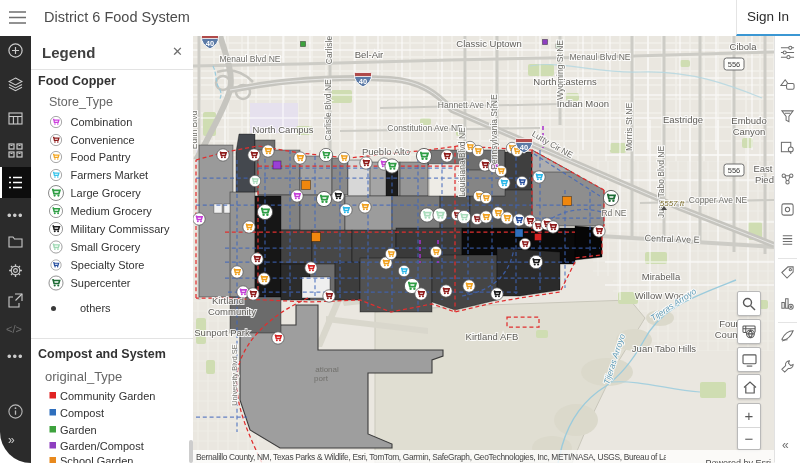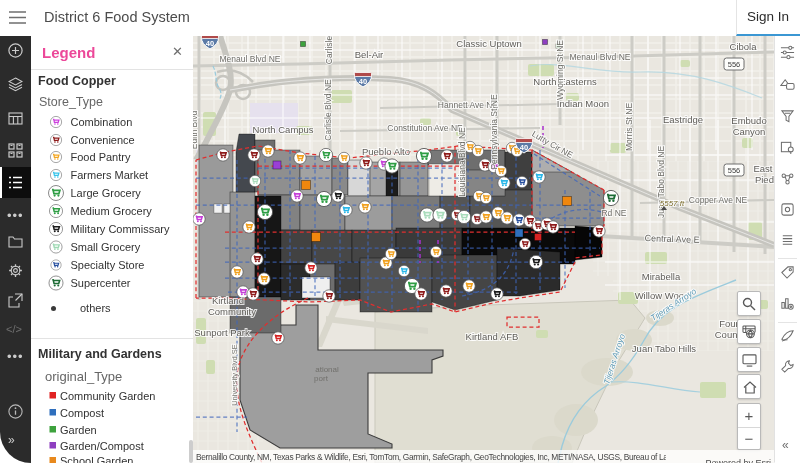--- a/index.html
+++ b/index.html
@@ -100,27 +100,27 @@
   <circle cx="7.5" cy="7.5" r="6.6" fill="none" stroke="#b9b9b9" stroke-width="1.1"></circle>
   <path d="M7.5 6.5v4.2" stroke="#b9b9b9" stroke-width="1.3"></path>
       <circle cx="7.5" cy="4.2" r="0.9" fill="#b9b9b9"></circle>
 </svg>
 
 <div class="abs" style="left:8px;top:433px;color:#cbcbcb;font-size:12px;">»</div>
 
 <div class="abs" style="left:31px;top:36px;width:162px;height:427px;background:#fff;"></div>
 
 <div class="abs" style="left:31px;top:36px;width:162px;height:33px;border-bottom:1px solid #e3e3e3;"></div>
-<div class="abs" style="left:42px;top:44px;font-size:15px;font-weight:bold;color:#ec4899;">Legend</div>
+<div class="abs" style="left:42px;top:44px;font-size:15px;font-weight:bold;color:#404040;">Legend</div>
 
 <div class="abs" style="left:172px;top:44px;font-size:13px;color:#6e6e6e;">✕</div>
 
 <div class="abs" style="left:38px;top:74px;font-size:12.5px;font-weight:bold;color:#323232;">Food Copper</div>
 
-<div class="abs" style="left:39px;top:95px;font-size:12.5px;color:#666;">Store_Type</div>
+<div class="abs" style="left:49px;top:95px;font-size:12.5px;color:#666;">Store_Type</div>
 
 <svg class="abs" style="left:26.5px;top:108px" width="166" height="200" viewBox="0 0 162 200">
 
 <g>
         <g transform="translate(21.0,8.0) scale(0.750)">
           <circle cx="8" cy="8" r="7.5" fill="#fff" stroke="#8a8a8a" stroke-width="1"></circle>
           <path d="M4 4.6h1l.9 4h5l1-3.2H5.4" fill="none" stroke="#cc40dd" stroke-width="1.7"></path>
           <circle cx="6.6" cy="10.6" r="1.1" fill="#cc40dd"></circle>
           <circle cx="10.4" cy="10.6" r="1.1" fill="#cc40dd"></circle>
         </g>
@@ -217,21 +217,21 @@
         <text x="41.5" y="179" font-size="11" fill="#323232">Supercenter</text>
       </g>
 </svg>
 
 <div class="abs" style="left:51px;top:306px;width:5px;height:5px;border-radius:50%;background:#3a3a3a;"></div>
 
 <div class="abs" style="left:80px;top:302px;font-size:11px;color:#323232;">others</div>
 
 <div class="abs" style="left:31px;top:338px;width:162px;height:1px;background:#e3e3e3;"></div>
 
-<div class="abs" style="left:38px;top:347px;font-size:12.5px;font-weight:bold;color:#323232;">Military and Gardens</div>
+<div class="abs" style="left:38px;top:347px;font-size:12.5px;font-weight:bold;color:#323232;">Compost and System</div>
 
 <div class="abs" style="left:45px;top:369px;font-size:13px;color:#666;">original_Type</div>
 
 <svg class="abs" style="left:31px;top:388px" width="162" height="75" viewBox="0 0 162 75">
 
 <g>
         <rect x="18.5" y="4" width="6.5" height="6.5" fill="#e02222"></rect>
         <text x="29" y="12" font-size="11" fill="#323232">Community Garden</text>
       </g>
 

